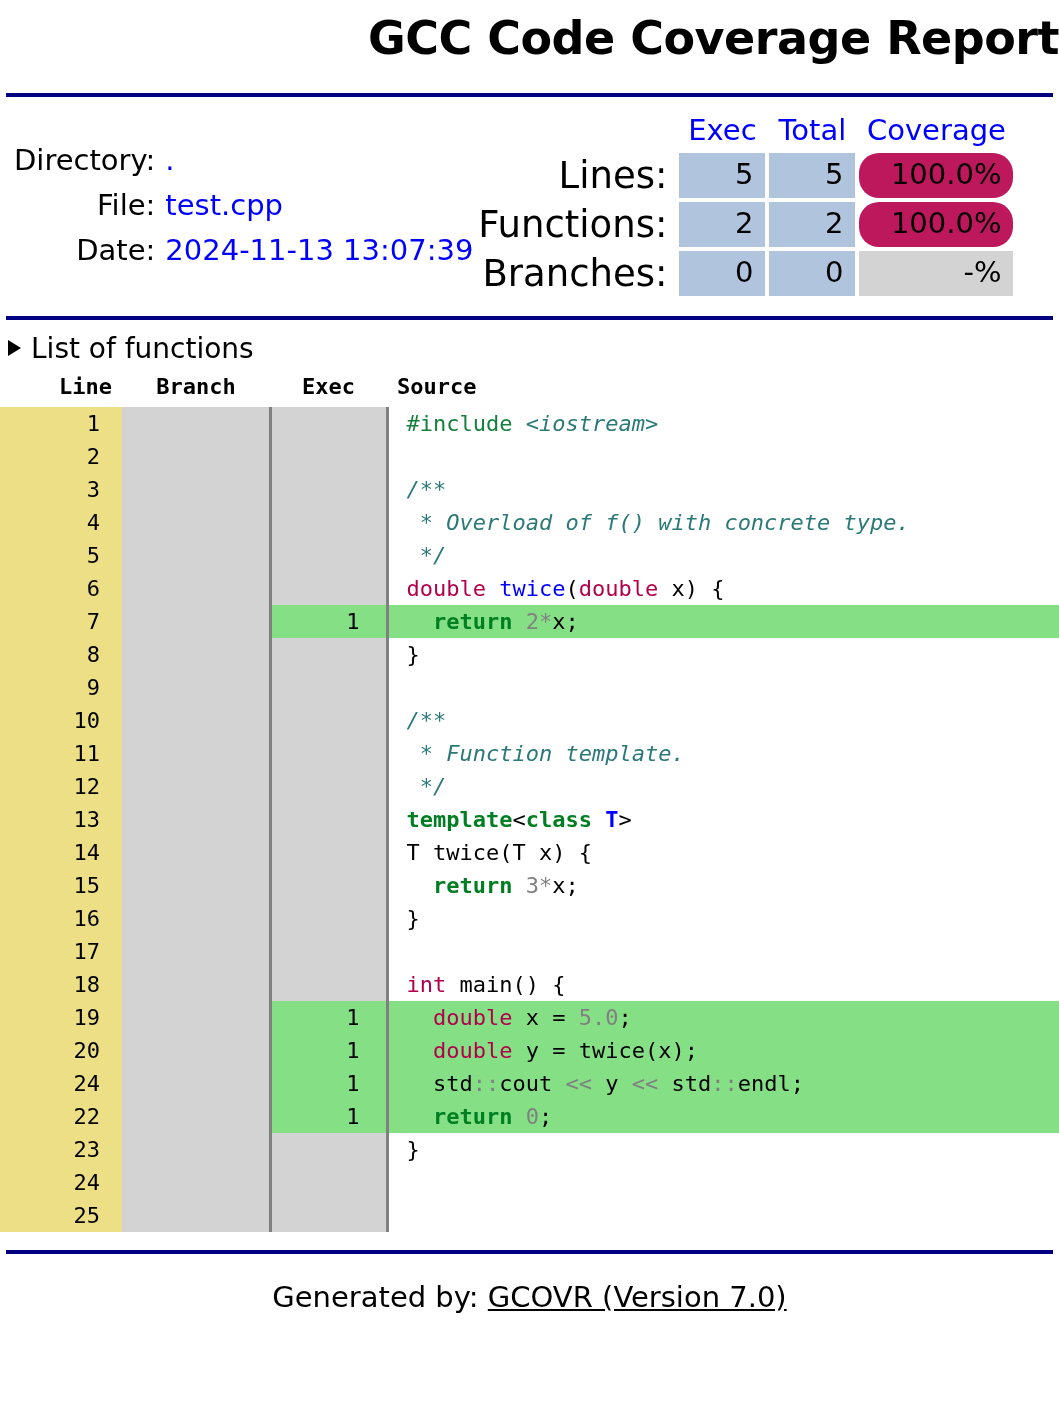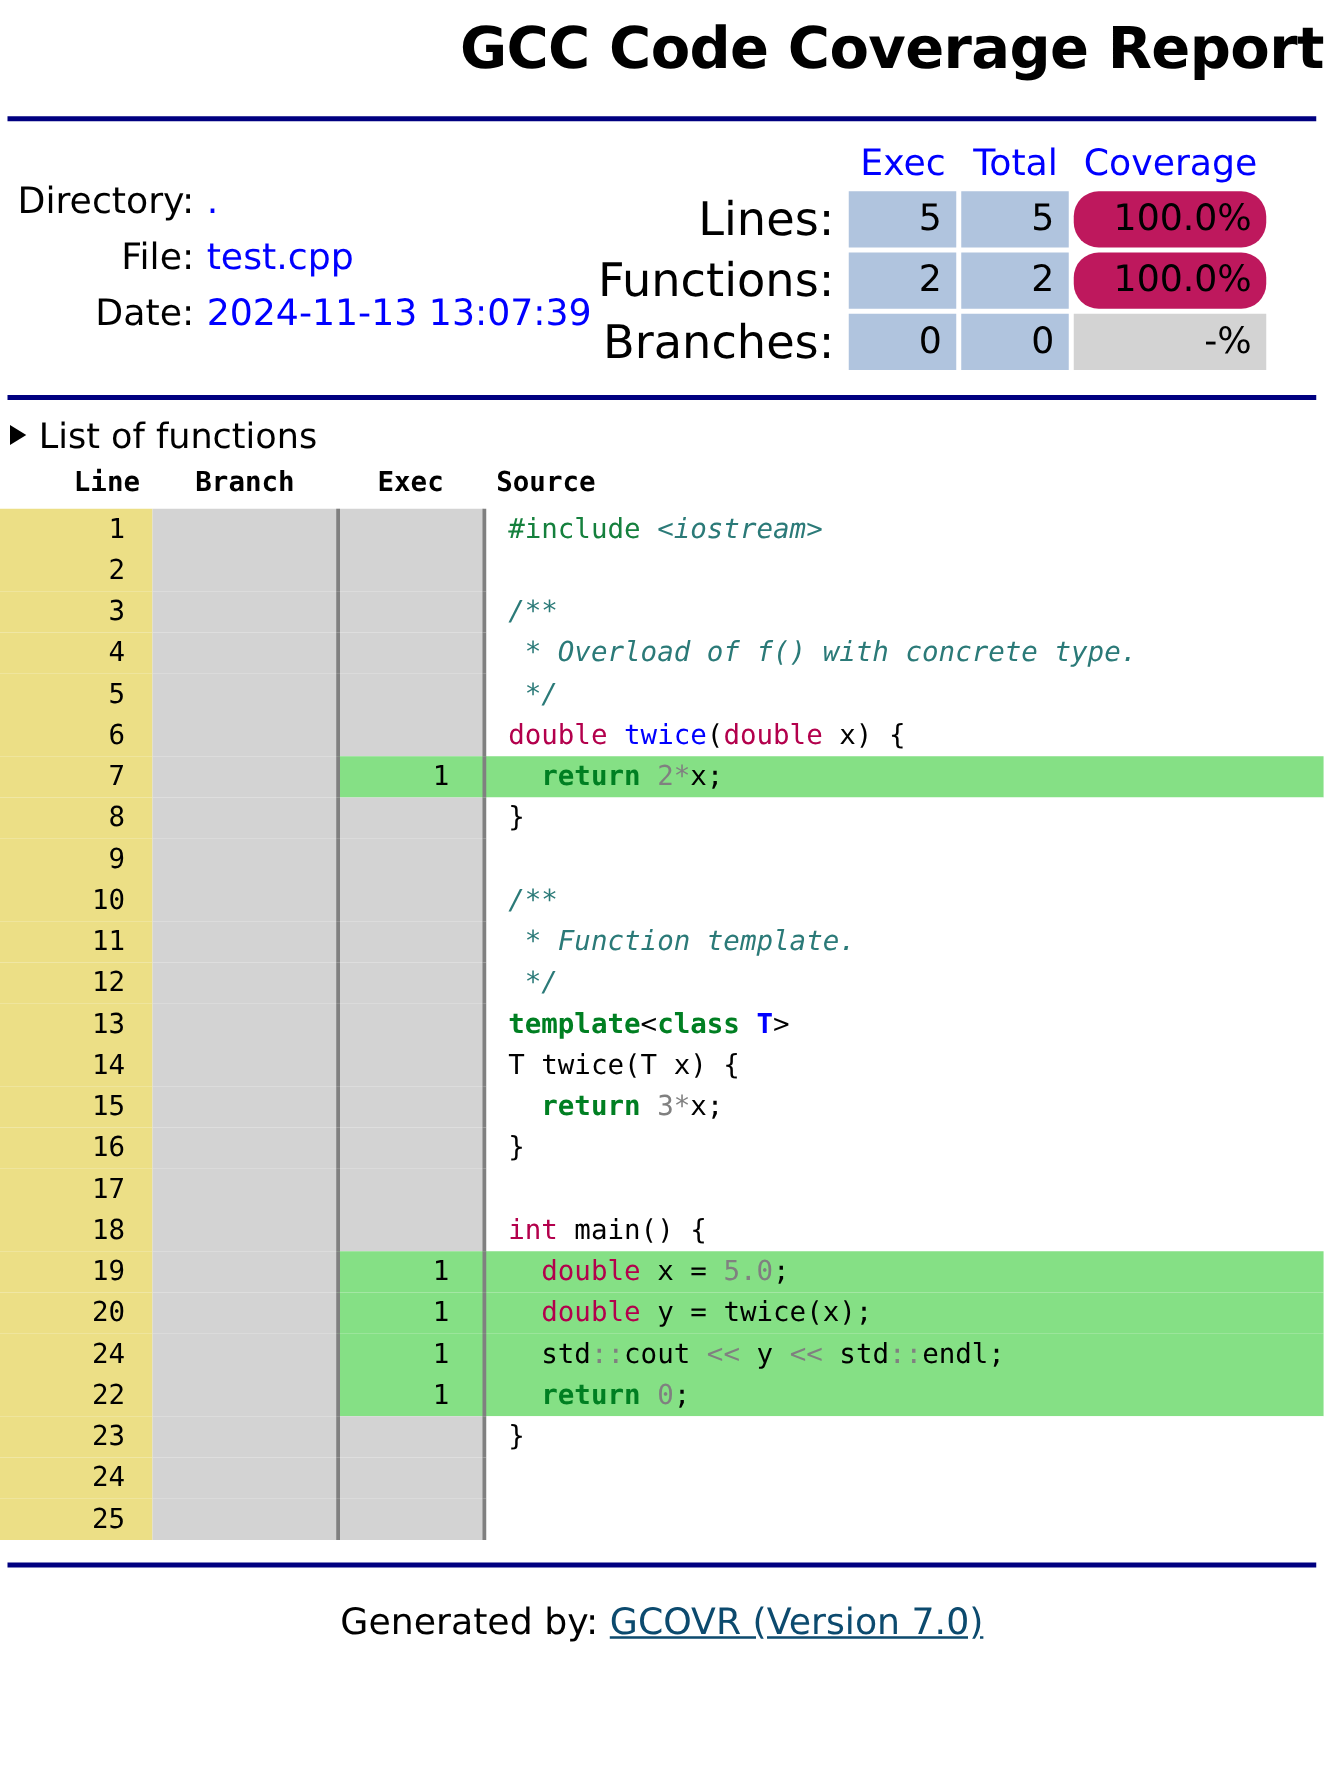--- a/index.html
+++ b/index.html
@@ -184,21 +184,21 @@
   .k-op      { color: #808080; }                         
   .k-plain   { color: #000000; }
 
   
   .footer {
     text-align: center;
     font-size: 29px;
     padding-top: 26px;
   }
   .footer a {
-    color: #0c4a6e;
+    color: #000000;
     text-decoration: underline;
   }
 </style>
 </head>
 <body>
 
 <h1 class="page-title">GCC Code Coverage Report</h1>
 
 <hr class="hr-navy hr-top">
 

